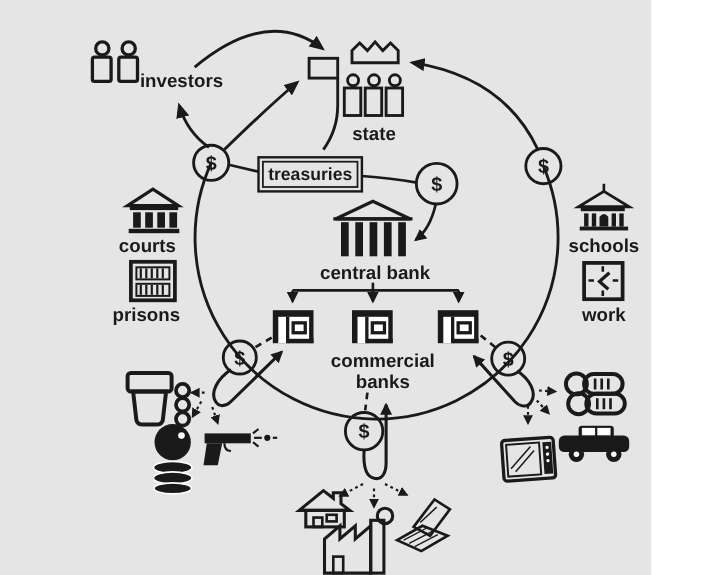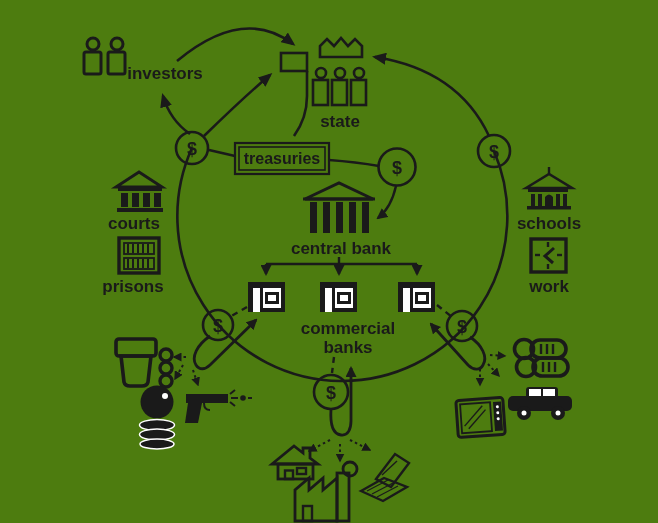--- a/index.html
+++ b/index.html
@@ -1,16 +1,16 @@
 <!DOCTYPE html>
 <html><head>
 <meta charset="utf-8">
 <style>
   html,body{margin:0;padding:0;background:#ffffff;}
-  .stage{position:relative;width:658px;height:523px;background:#4d7c0f;overflow:hidden;
+  .stage{position:relative;width:592px;height:523px;background:#e5e5e5;overflow:hidden;
          font-family:"Liberation Sans",sans-serif;}
   svg{position:absolute;left:0;top:0;}
   text{font-family:"Liberation Sans",sans-serif;font-weight:bold;fill:#1a1a1a;}
   .lbl{font-size:17px;text-anchor:middle;}
   .lbl-s{font-size:16px;text-anchor:middle;}
   .dollar{font-size:18px;text-anchor:middle;}
   .ink{stroke:#1a1a1a;fill:none;}
   .fill{fill:#1a1a1a;stroke:none;}
   .wfill{fill:#ffffff;}
 </style>

